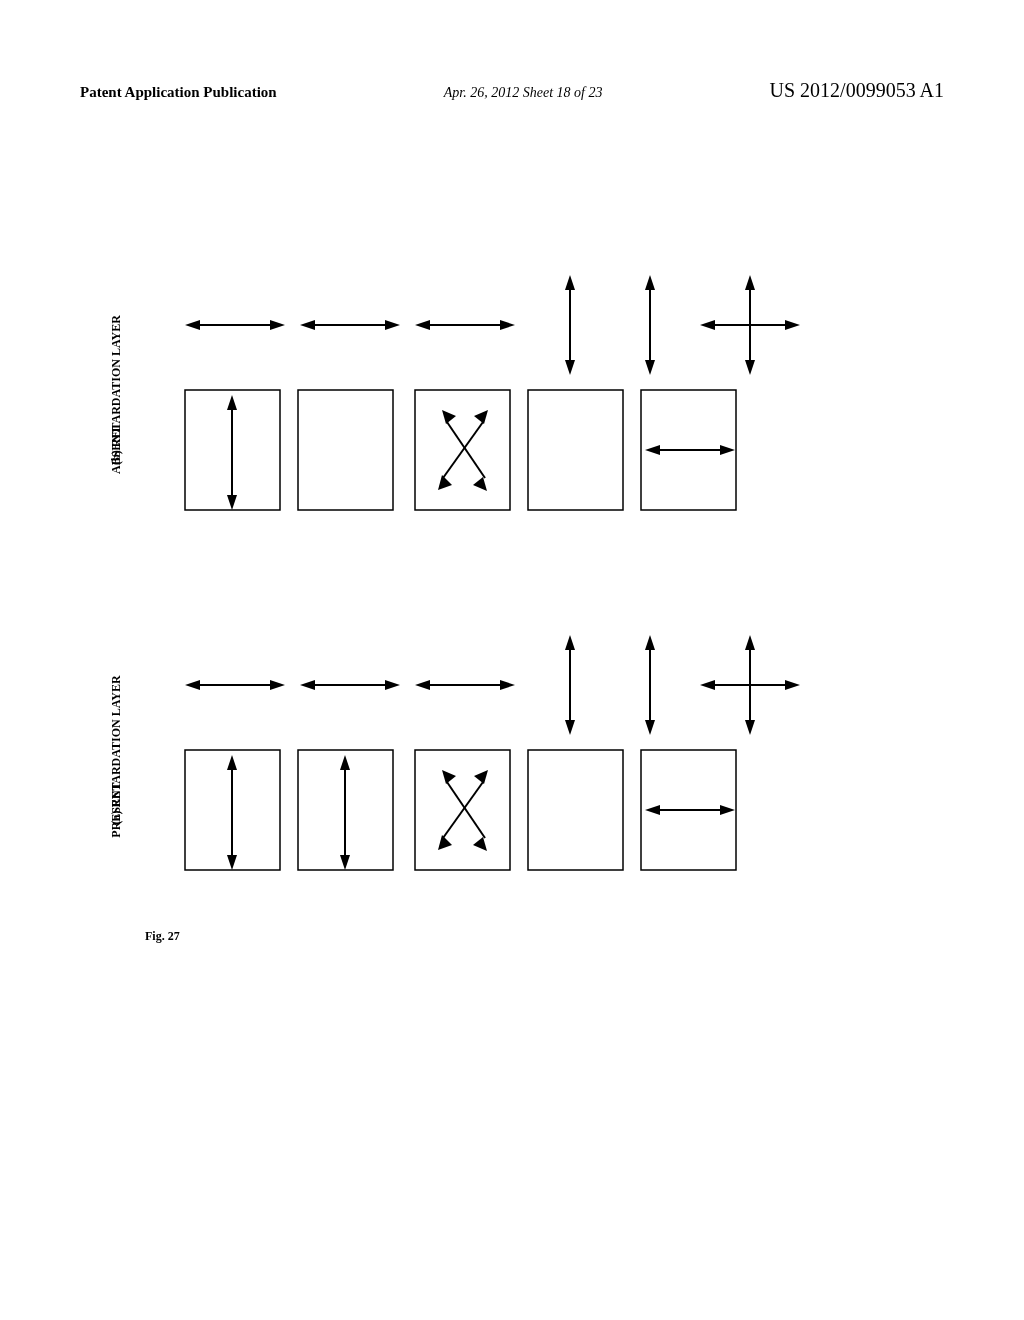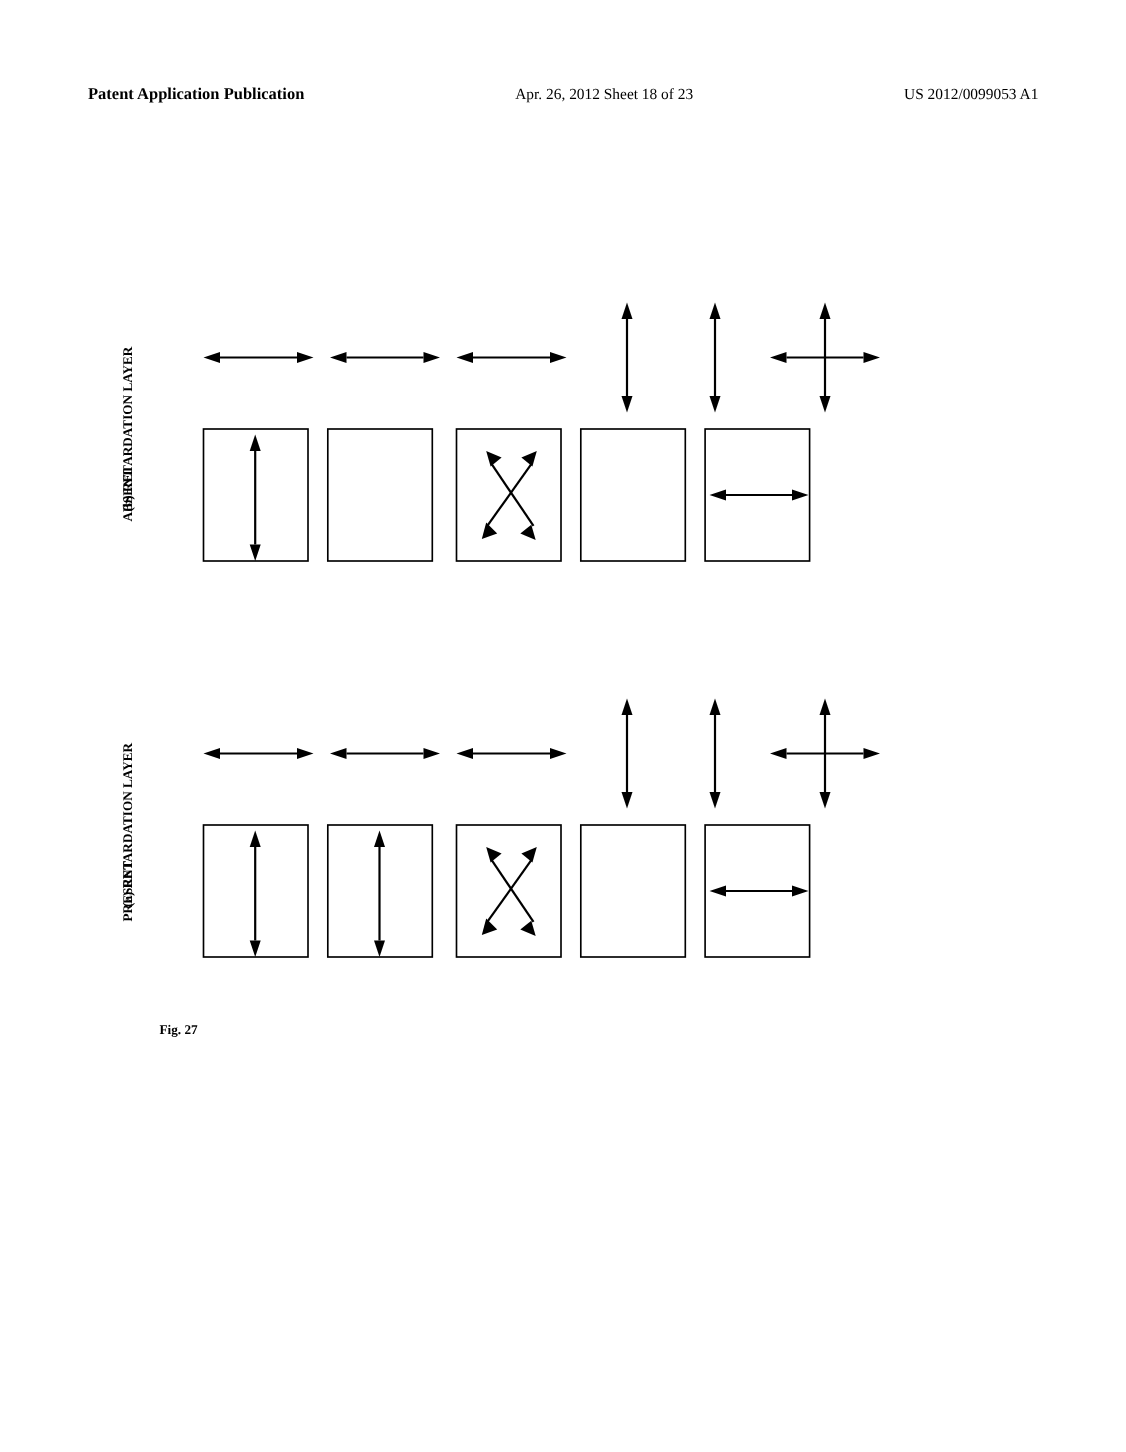--- a/index.html
+++ b/index.html
@@ -25,24 +25,25 @@
       gap: 10px;
     }
 
     .header-left {
       font-size: 15px;
       font-weight: bold;
     }
 
     .header-center {
       font-size: 14px;
+      font-style: italic;
     }
 
     .header-right {
-      font-size: 14px;
+      font-size: 20px;
       margin-top: 29px;
     }
 
     svg text {
       font-family: 'Times New Roman', Times, serif;
       font-size: 12px;
     }
   </style>
 </head>
 <body>

